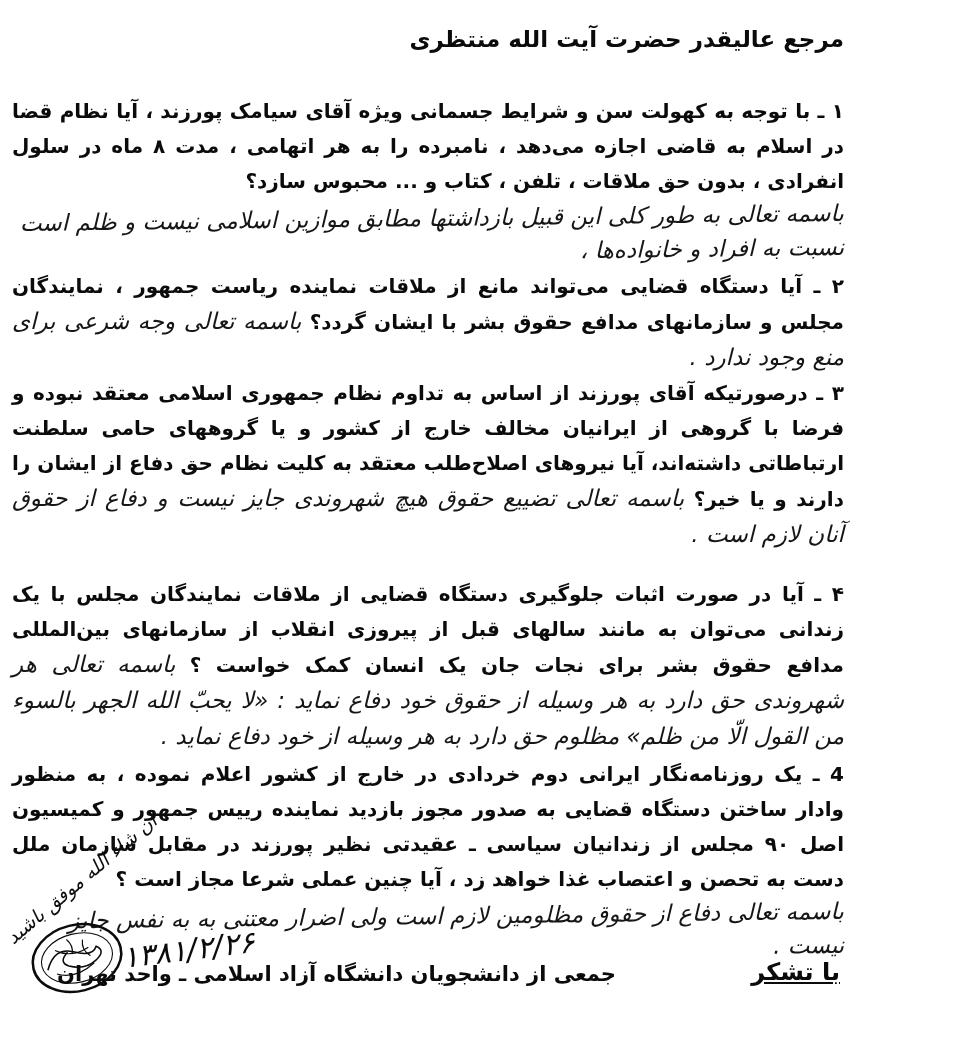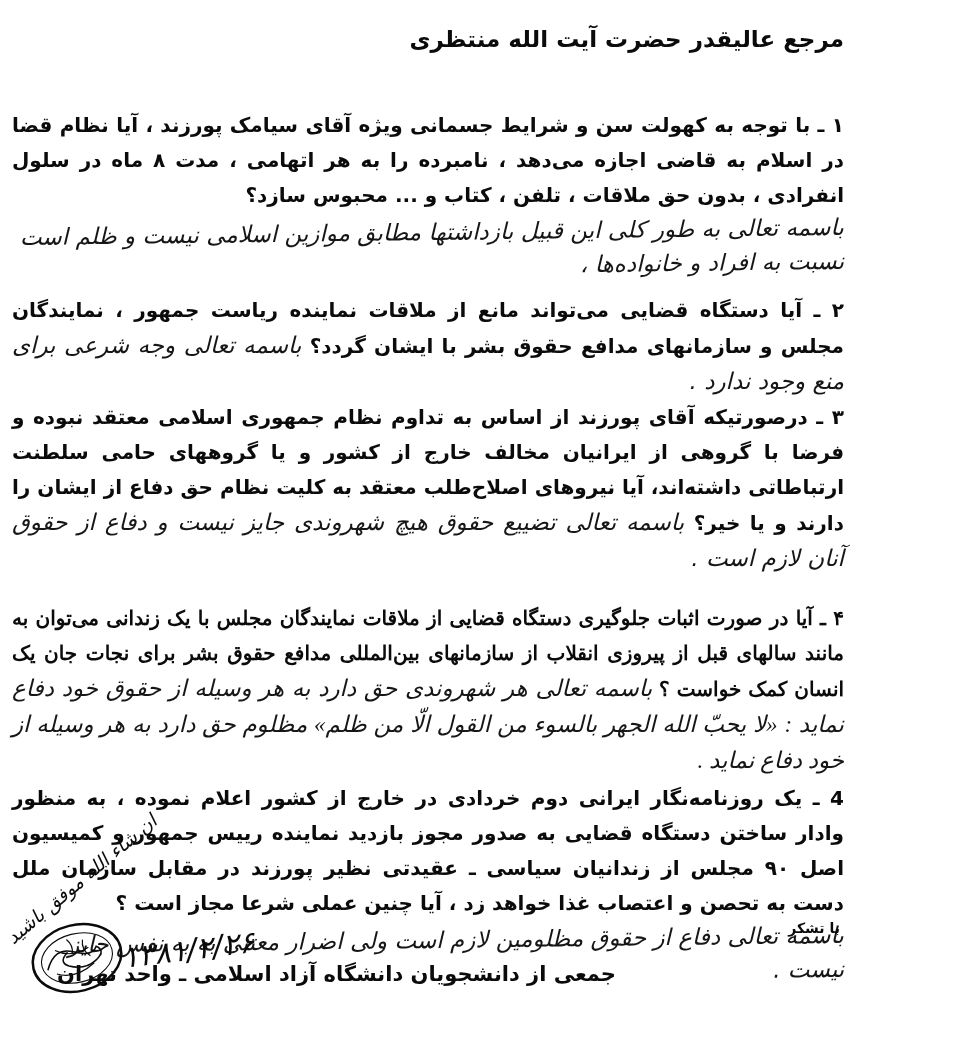--- a/index.html
+++ b/index.html
@@ -35,39 +35,40 @@
     font-style: italic;
     font-size: 23px;
     color: #161616;
   }
   .hand.block {
     display: block;
     line-height: 34px;
     transform: rotate(-0.7deg);
     margin-top: 2px;
   }
-  .qa1 { margin-top: 56px; }
-  .qa2 { margin-top: 10px; }
+  .qa1 { margin-top: 42px; }
+  .qa2 { }
   .qa3 { }
-  .qa4 { margin-top: 24px; font-family: Liberation Serif, serif; }
+  .qa4 { margin-top: 24px; }
   .qa5 { margin-top: 2px; }
   .margin-note {
     position: absolute;
     left: -14px; top: 868px;
     width: 190px;
     transform: rotate(-40deg);
     font-style: italic;
     font-size: 19px;
     white-space: nowrap;
   }
   .thanks {
     position: absolute;
-    right: 16px; top: 920px;
+    right: 16px; top: 958px;
     font-weight: bold;
-    font-size: 14px;
+    font-size: 24px;
+    text-decoration: underline;
   }
   .date {
     position: absolute;
     left: 122px; top: 932px;
     font-style: italic;
     font-size: 30px;
     transform: rotate(-7deg);
     letter-spacing: 2px;
   }
   .seal {

